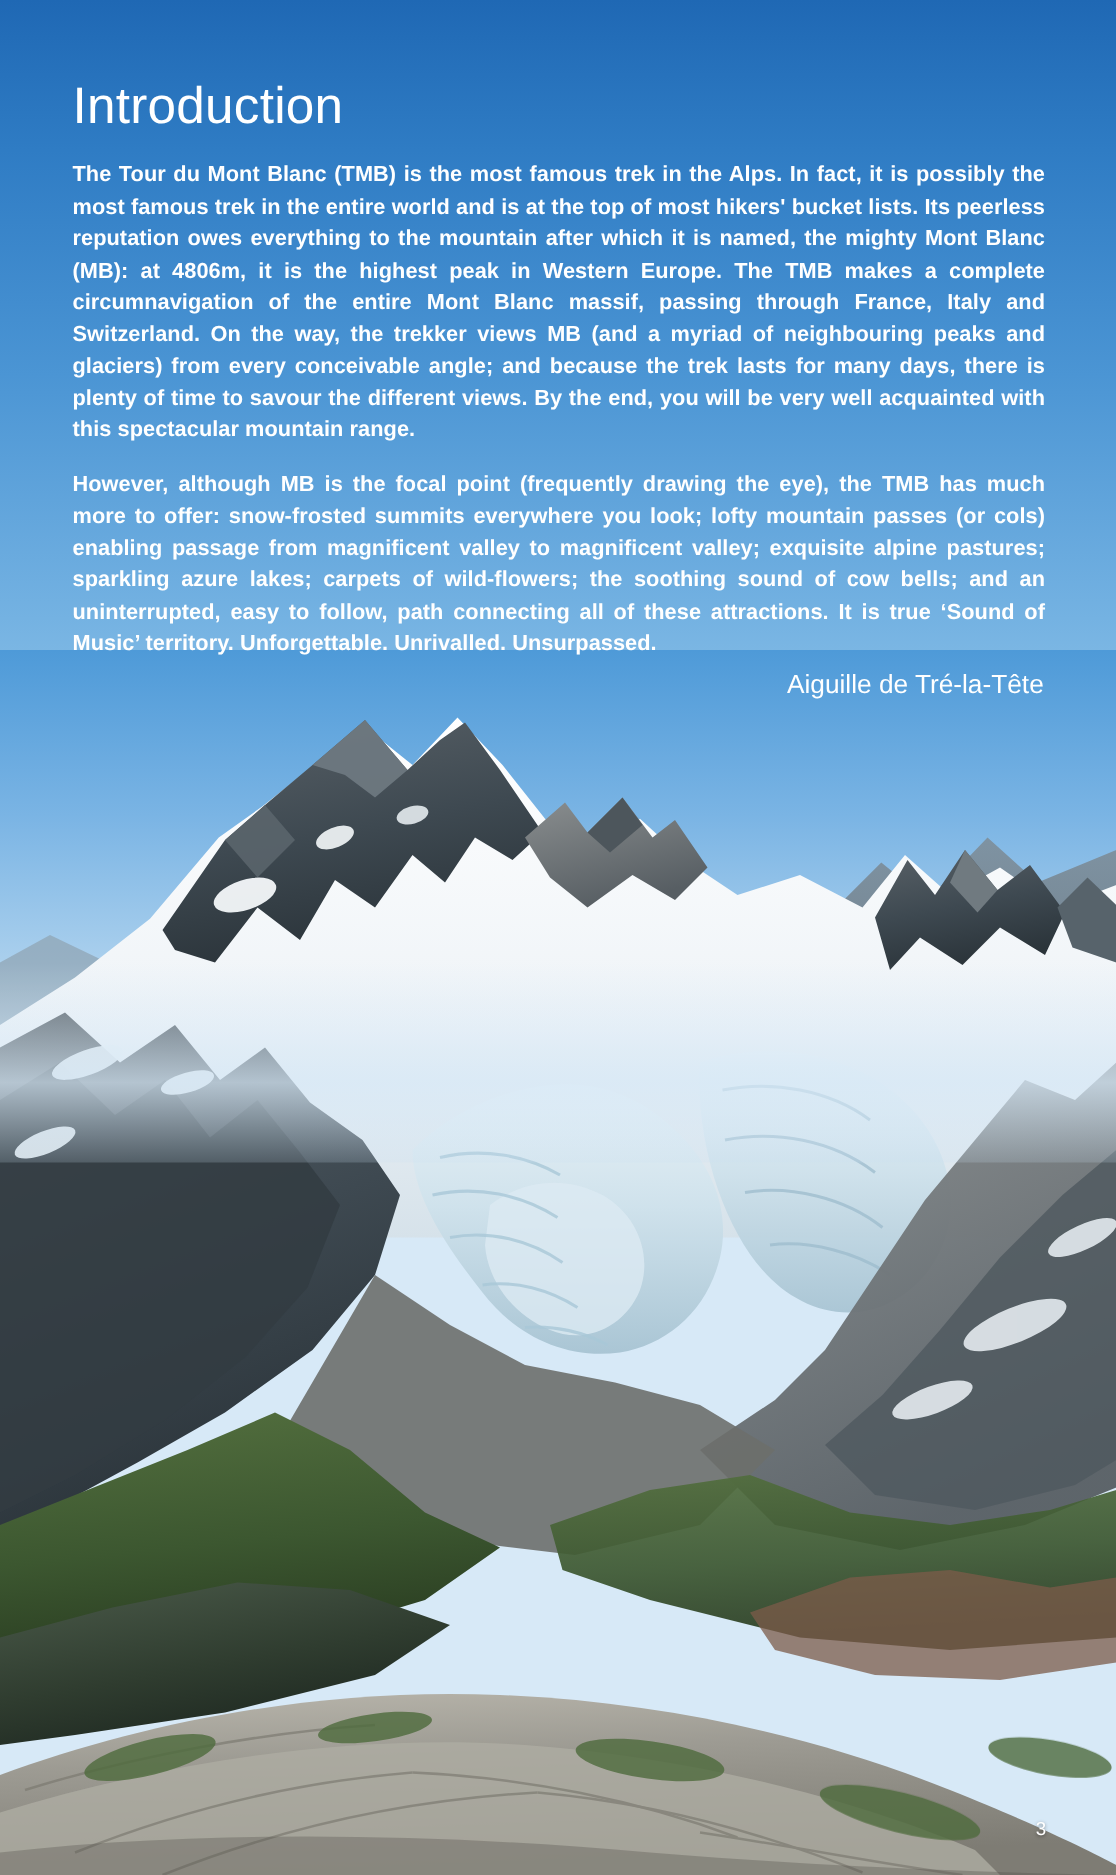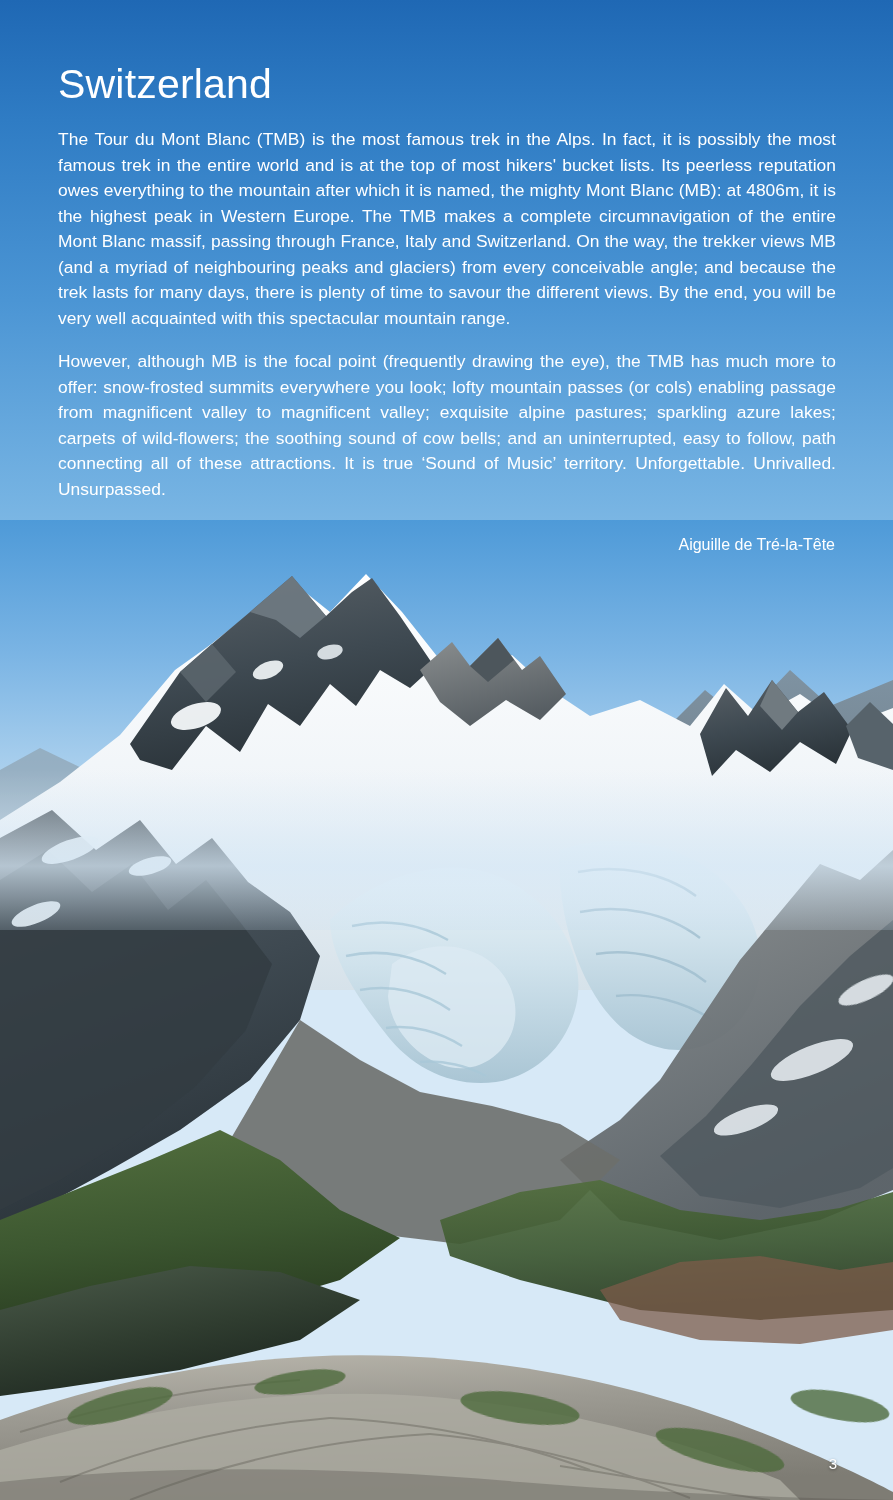--- a/index.html
+++ b/index.html
@@ -75,30 +75,31 @@
     line-height: 1.1;
     color: #ffffff;
   }
   p.body {
     margin: 0 0 18px 0;
     font-size: 17.4px;
     line-height: 1.465;
     text-align: justify;
     color: #ffffff;
     letter-spacing: 0.05px;
+    font-weight: bold;
   }
   p.body:last-child { margin-bottom: 0; }
 
   .caption {
     position: absolute;
     right: 58px;
     top: 534px;
     width: 340px;
     text-align: right;
-    font-size: 16px;
+    font-size: 21px;
     line-height: 1.35;
     color: #ffffff;
     z-index: 6;
   }
   .caption div { white-space: nowrap; }
 
   .folio {
     position: absolute;
     right: 56px;
     bottom: 28px;
@@ -254,21 +255,21 @@
         <ellipse cx="840" cy="886" rx="50" ry="14" transform="rotate(10 840 886)"></ellipse>
       </g>
 
       <path d="M0,962 C160,944 340,946 520,962 C640,972 780,978 893,980 L893,980 L0,980 Z" fill="#55534c" opacity="0.35"></path>
     </svg>
 
     <div class="haze"></div>
   </div>
 
   <div class="textwrap">
-    <h1>Switzerland</h1>
+    <h1>Introduction</h1>
     <p class="body">The Tour du Mont Blanc (TMB) is the most famous trek in the Alps. In fact, it is possibly the most famous trek in the entire world and is at the top of most hikers' bucket lists. Its peerless reputation owes everything to the mountain after which it is named, the mighty Mont Blanc (MB): at 4806m, it is the highest peak in Western Europe. The TMB makes a complete circumnavigation of the entire Mont Blanc massif, passing through France, Italy and Switzerland. On the way, the trekker views MB (and a myriad of neighbouring peaks and glaciers) from every conceivable angle; and because the trek lasts for many days, there is plenty of time to savour the different views. By the end, you will be very well acquainted with this spectacular mountain range.</p>
     <p class="body">However, although MB is the focal point (frequently drawing the eye), the TMB has much more to offer: snow-frosted summits everywhere you look; lofty mountain passes (or cols) enabling passage from magnificent valley to magnificent valley; exquisite alpine pastures; sparkling azure lakes; carpets of wild-flowers; the soothing sound of cow bells; and an uninterrupted, easy to follow, path connecting all of these attractions. It is true ‘Sound of Music’ territory. Unforgettable. Unrivalled. Unsurpassed.</p>
   </div>
 
   <div class="caption">
     <div>Aiguille de Tré-la-Tête</div>
   </div>
 
   <div class="folio">3</div>
 </div>

